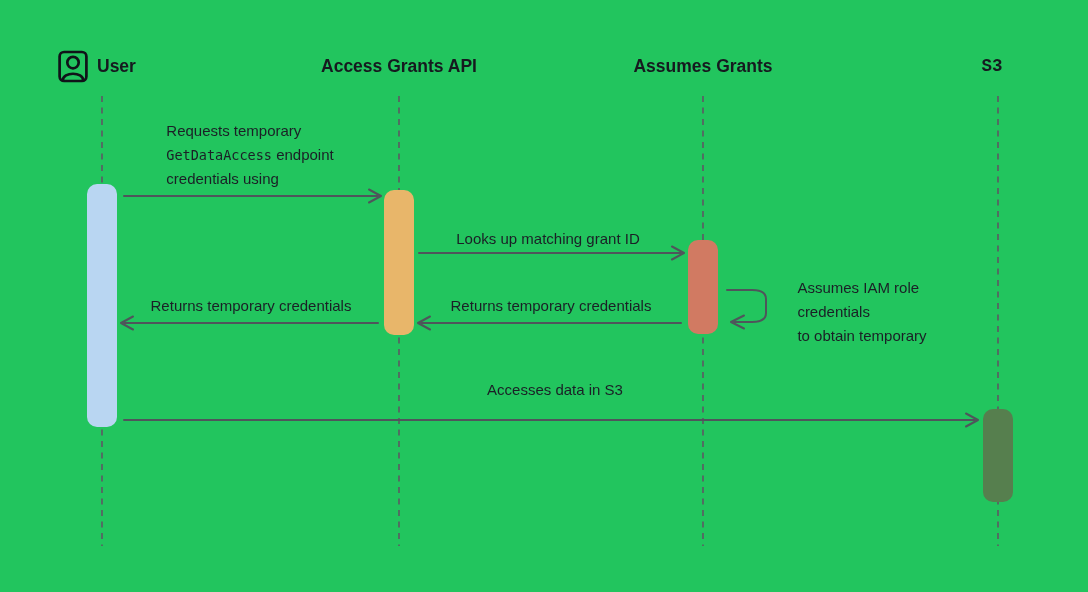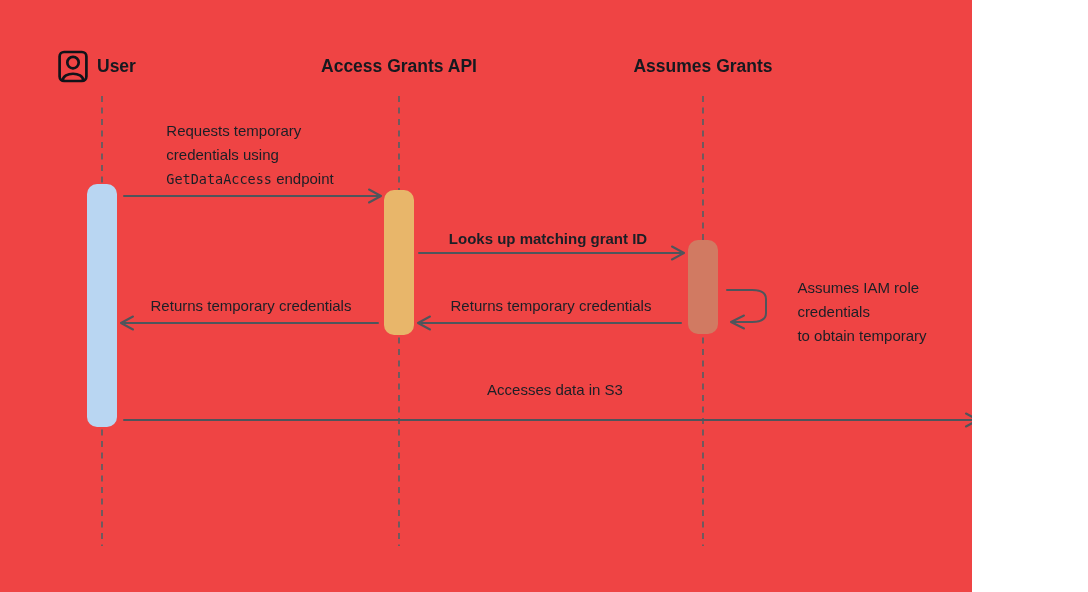--- a/index.html
+++ b/index.html
@@ -1,17 +1,17 @@
 <!DOCTYPE html>
 <html><head>
 <meta charset="utf-8">
 <style>
   html,body{margin:0;padding:0;background:#ffffff;}
   .canvas{
-    position:relative;width:972px;height:592px;background:#ef4444;
+    position:relative;width:1088px;height:592px;background:#22c55e;
     font-family:"Liberation Sans",sans-serif;color:#16191f;overflow:hidden;
   }
   svg.layer{position:absolute;left:0;top:0;width:1088px;height:592px;}
 
   
   .actor{
     position:absolute;top:56px;transform:translateX(-50%);
     font-size:17.5px;font-weight:600;color:#16191f;white-space:nowrap;text-align:center;
   }
   .actor-user{
@@ -98,25 +98,25 @@
   </div>
   <div class="actor" style="left:703px;">
     <span>Assumes Grants</span>
   </div>
   <div class="actor" style="left:992px;font-family:Liberation Mono, monospace;">
     <span>S3</span>
   </div>
 
   <div class="msg" style="left:250px;top:119px;">
     <span class="ln">Requests temporary</span>
+    <span class="ln"><span class="code">GetDataAccess</span><span> endpoint</span></span>
     <span class="ln">credentials using</span>
-    <span class="ln"><span class="code">GetDataAccess</span><span> endpoint</span></span>
   </div>
 
-  <div class="msg" style="left:548px;top:227px;font-weight:bold;">
+  <div class="msg" style="left:548px;top:227px;">
     <span>Looks up matching grant ID</span>
   </div>
 
   <div class="msg" style="left:251px;top:294px;">
     <span>Returns temporary credentials</span>
   </div>
 
   <div class="msg" style="left:551px;top:294px;">
     <span>Returns temporary credentials</span>
   </div>

